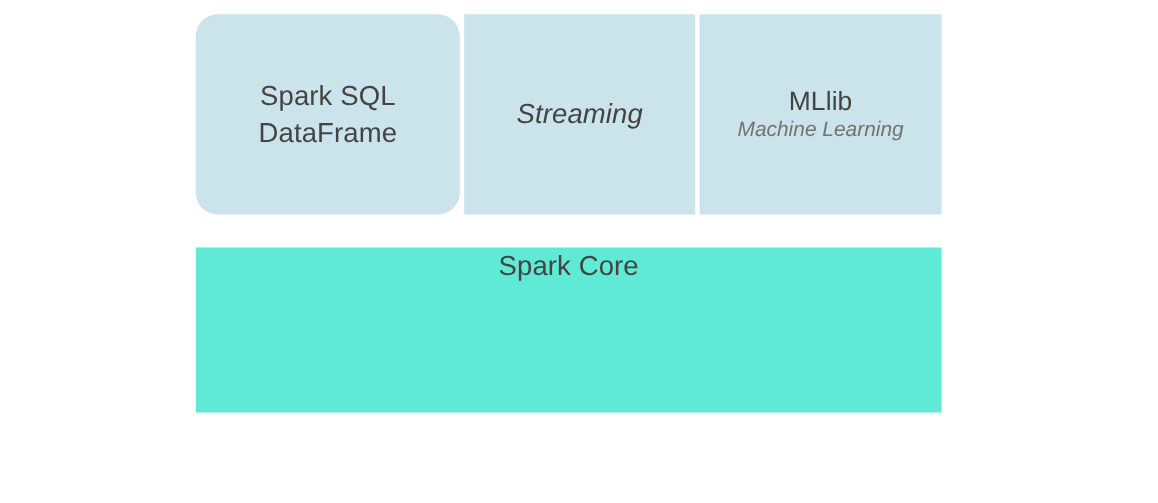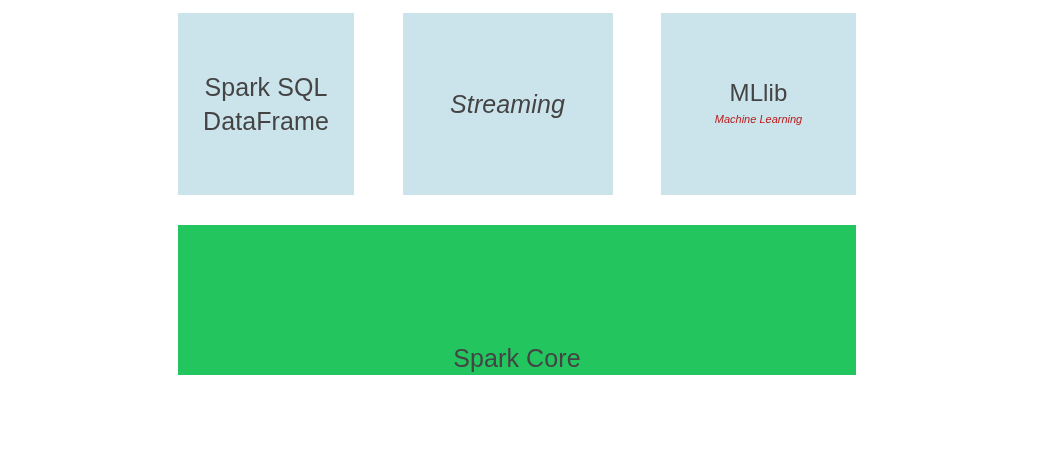--- a/index.html
+++ b/index.html
@@ -32,53 +32,53 @@
   }
   .comp-box {
     background: #cbe3ea;
     display: flex;
     flex-direction: column;
     align-items: center;
     justify-content: center;
     text-align: center;
     box-sizing: border-box;
   }
-  .box-sql    { width: 176px; }
+  .box-sql    { width: 240px; border-radius: 20px; }
   .box-stream { width: 210px; font-style: italic; }
-  .box-mllib  { width: 195px; }
+  .box-mllib  { width: 220px; }
 
   .comp-title {
     color: #444444;
     font-size: 25px;
     line-height: 34px;
     font-weight: 400;
     white-space: pre-line;
     letter-spacing: 0.1px;
   }
   .box-mllib .comp-title {
     font-size: 24px;
     line-height: 30px;
   }
   .comp-subtitle {
-    color: #b91c1c;
-    font-size: 11px;
+    color: #737373;
+    font-size: 19px;
     line-height: 22px;
     font-style: italic;
     font-weight: 400;
   }
 
   .core-bar {
     position: absolute;
     left: 178px;
     top: 225px;
     width: 678px;
     height: 150px;
-    background: #22c55e;
+    background: #5eead4;
     display: flex;
-    align-items: flex-end;
+    align-items: flex-start;
     justify-content: center;
     box-sizing: border-box;
   }
   .core-title {
     color: #444444;
     font-size: 25px;
     line-height: 34px;
     font-weight: 400;
     letter-spacing: 0.1px;
   }

